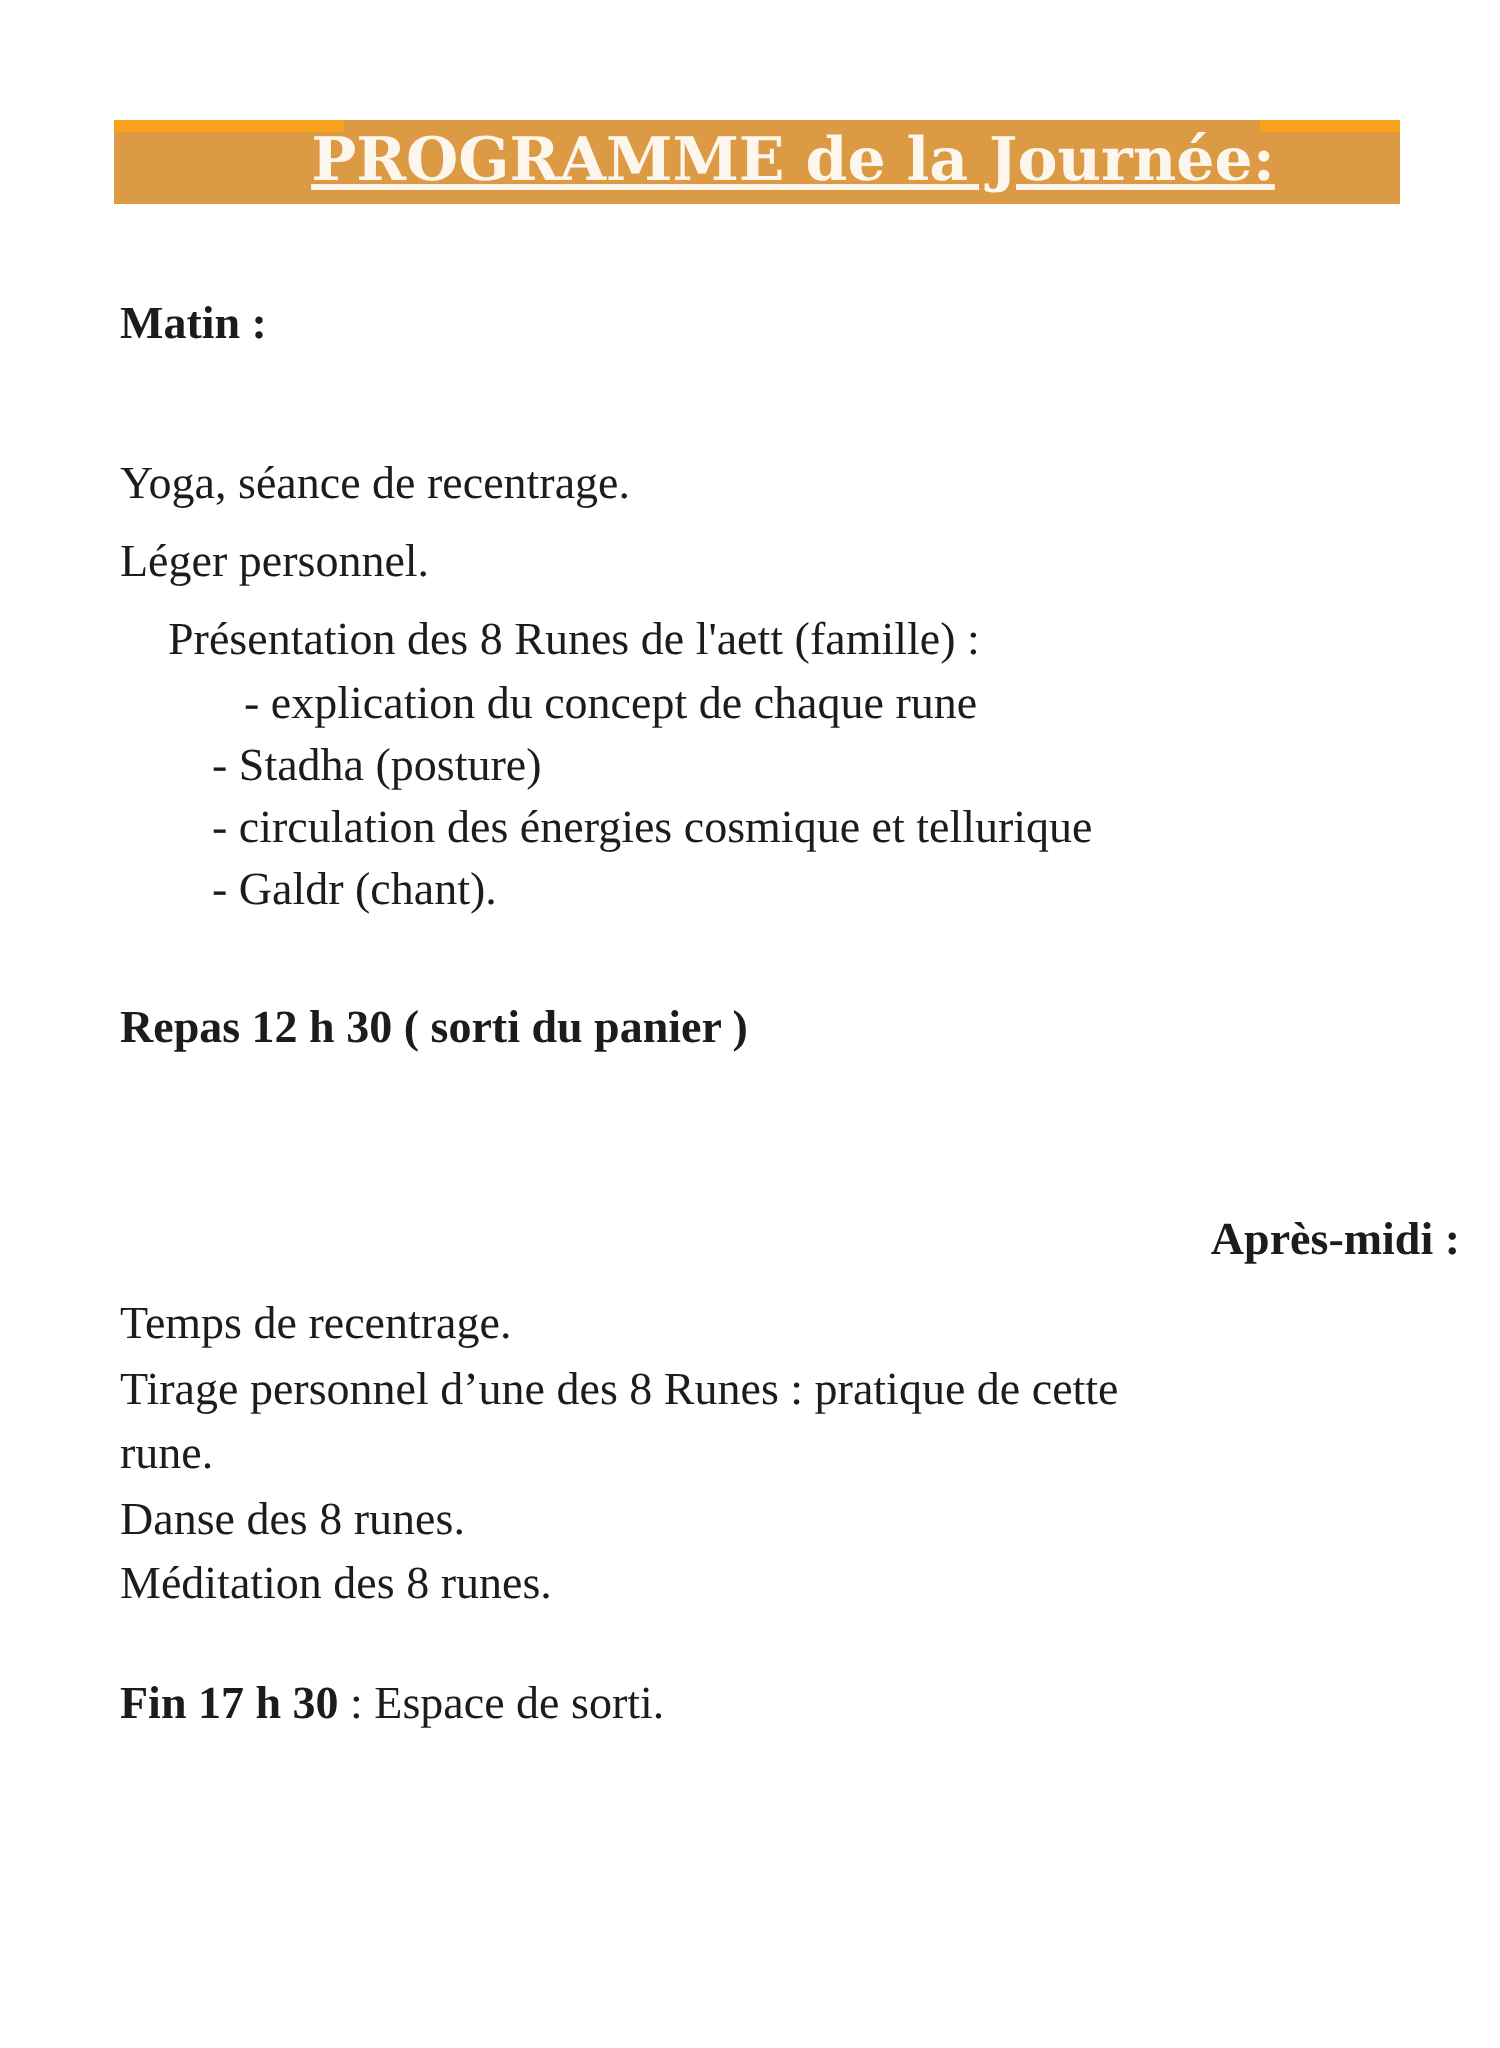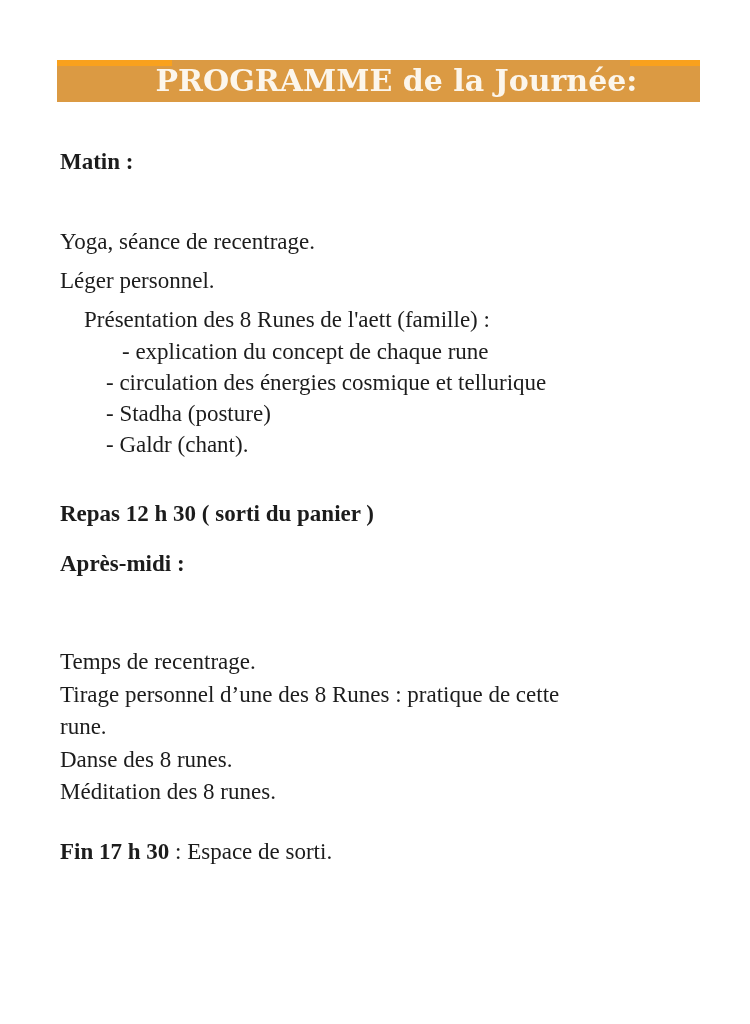--- a/index.html
+++ b/index.html
@@ -38,20 +38,21 @@
     height: 42px;
     line-height: 42px;
     box-sizing: border-box;
     padding-left: 36px;
     text-align: center;
     font-family: "DejaVu Serif", serif;
     font-weight: bold;
     font-size: 30px;
     color: var(--title-color, #fcf6ec);
     white-space: nowrap;
+    text-decoration: underline;
   }
 
   
   .block {
     position: absolute;
     left: 60px;
     right: 20px;
     font-size: 23px;
     line-height: 32px;
     white-space: nowrap;
@@ -61,21 +62,21 @@
   .h-matin   { top: 146px; }
   .p-yoga    { top: 226px; }
   .p-leger   { top: 265px; }
   .p-pres    { top: 304px; margin-left: 24px; }
 
   .dash-list { top: 336px; line-height: 31px; }
   .dash-list .li { padding-left: 46px; }
   .dash-list .li:first-child { padding-left: 62px; }
 
   .h-repas   { top: 498px; }
-  .h-apres   { top: 548px; }
+  .h-apres   { top: 604px; text-align: right; }
 
   .p-afternoon { top: 646px; line-height: 32.5px; }
 
   .p-fin     { top: 836px; }
 </style>
 </head>
 <body>
 
 <div class="page" style="--page-bg: #ffffff; --bar-color: #db9a43; --accent-color: #f9a11d; --title-color: #fcf6ec; --text-color: #1c1c1c;">
 
@@ -86,22 +87,22 @@
   </div>
 
   <div class="block bold h-matin">Matin :</div>
 
   <div class="block p-yoga">Yoga, séance de recentrage.</div>
   <div class="block p-leger">Léger personnel.</div>
   <div class="block p-pres">Présentation des 8 Runes de l'aett (famille) :</div>
 
   <div class="block dash-list">
     <div class="li">- explication du concept de chaque rune</div>
+    <div class="li">- Stadha (posture)</div>
     <div class="li">- circulation des énergies cosmique et tellurique</div>
-    <div class="li">- Stadha (posture)</div>
     <div class="li">- Galdr (chant).</div>
   </div>
 
   <div class="block bold h-repas">Repas 12 h 30 ( sorti du panier )</div>
 
   <div class="block bold h-apres">Après-midi :</div>
 
   <div class="block p-afternoon">
     <div>Temps de recentrage.</div>
     <div>Tirage personnel d’une des 8 Runes : pratique de cette</div>

